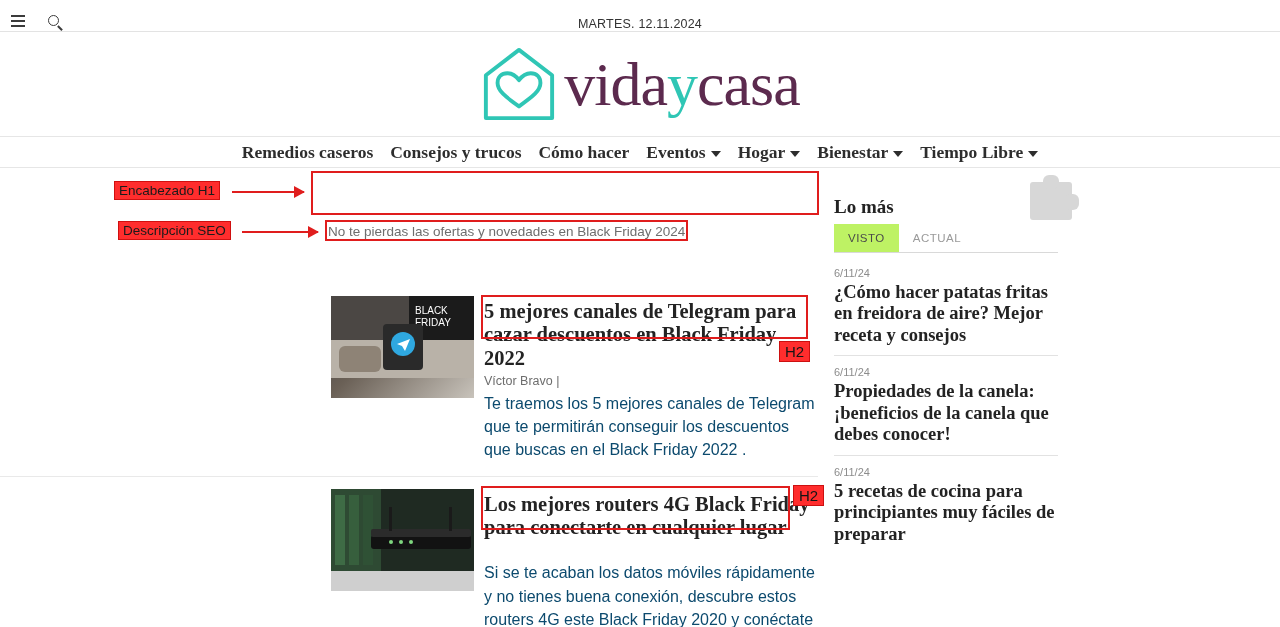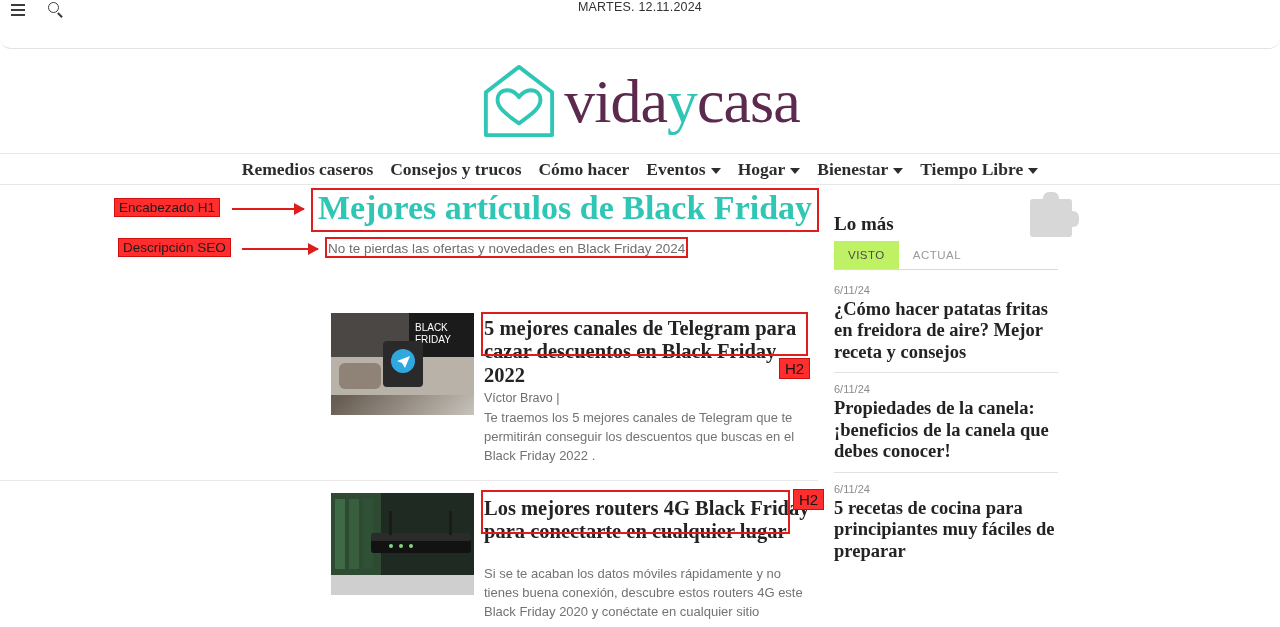--- a/index.html
+++ b/index.html
@@ -8,26 +8,25 @@
     width: 1280px; height: 627px;
     overflow: hidden;
     background: #ffffff;
     font-family: "Liberation Sans", sans-serif;
     color: #2b2b2b;
   }
   .page { position: relative; width: 1280px; height: 627px; }
 
   
   .topbar {
-    height: 49px;
+    height: 32px;
     border-bottom: 1px solid #e3e3e3;
     display: flex;
-    align-items: flex-start;
+    align-items: flex-end;
     position: relative;
-    border-radius: 11px;
   }
   .topbar .hamburger {
     margin-left: 8px;
     width: 20px; height: 20px;
     display: flex; flex-direction: column; justify-content: center; gap: 3px;
     cursor: pointer;
   }
   .topbar .hamburger span {
     display: block; height: 2px; width: 14px; background: #3b3b3b; margin-left: 3px;
   }
@@ -175,22 +174,22 @@
     line-height: 1.14;
     margin: 0 0 4px 0;
     cursor: pointer;
   }
   .art-author {
     font-size: 12.5px;
     color: #6d6d6d;
     margin-bottom: 4px;
   }
   .art-excerpt {
-    font-size: 13px;
-    color: #737373;
+    font-size: 16px;
+    color: #0c4a6e;
     line-height: 1.45;
   }
 
   
   .side-title {
     font-family: "Liberation Serif", serif;
     font-size: 19px;
     font-weight: 700;
     color: #232323;
     margin: 14px 0 6px 0;
@@ -297,21 +296,20 @@
         <span>Tiempo Libre</span>
         <i class="caret"></i>
       </div>
   </div>
 
   <div class="content">
 
     <div class="main-col">
 
       <div class="h1-row">
-        <div class="h1">Mejores artículos de Black Friday</div>
         <div class="seo">No te pierdas las ofertas y novedades en Black Friday 2024</div>
 
         <div class="ann-box" style="left:311px; top:3px; width:508px; height:44px;"></div>
         <div class="ann-tag" style="left:114px; top:13px;">Encabezado H1</div>
         <div class="arrow" style="left:232px; top:23px; width:72px;"></div>
 
         <div class="ann-box" style="left:325px; top:52px; width:363px; height:21px;"></div>
         <div class="ann-tag" style="left:118px; top:53px;">Descripción SEO</div>
         <div class="arrow" style="left:242px; top:63px; width:76px;"></div>
       </div>

